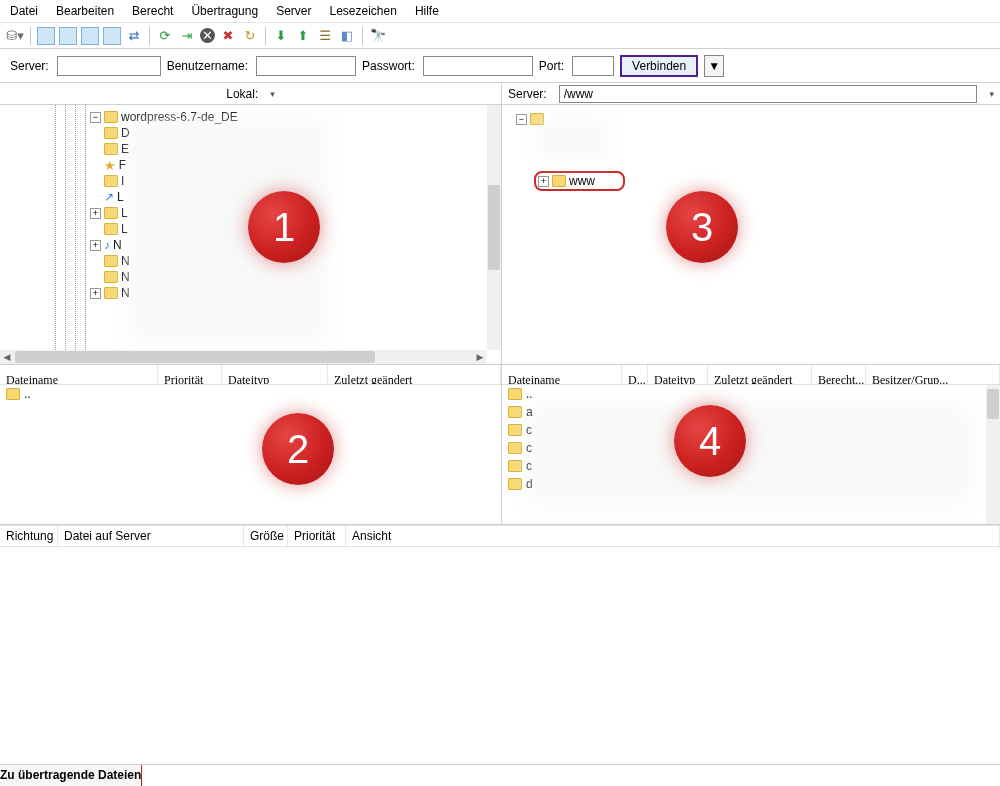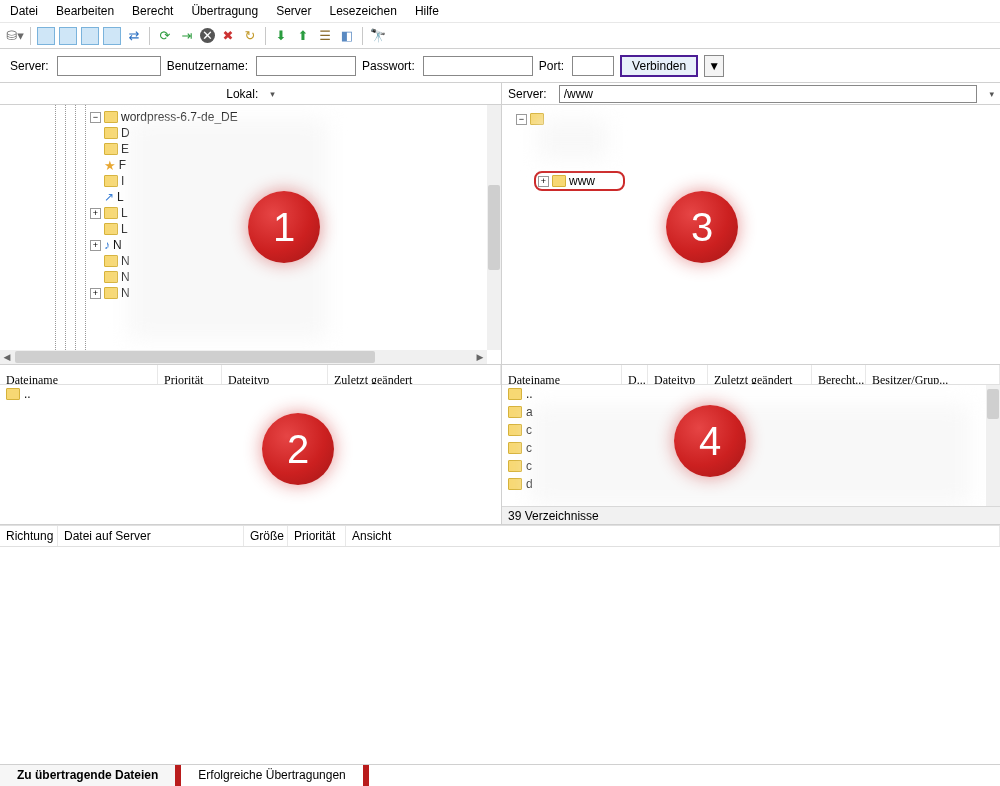--- a/index.html
+++ b/index.html
@@ -69,21 +69,21 @@
 .list-row .cell { padding: 0 6px; display: flex; align-items: center; gap: 4px; overflow: hidden; white-space: nowrap; }
 .list-row .folder { width: 14px; height: 12px; background: #f7d873; border: 1px solid #d6b23a; border-radius: 1px; }
 .list-footer { background: #f1f1f1; border-top: 1px solid #d8d8d8; padding: 2px 6px; height: 18px; }
 
 .queue-header { display: flex; background: #fff; border-bottom: 1px solid #e0e0e0; border-top: 1px solid #e0e0e0; height: 22px; }
 .queue-header .col { padding: 3px 6px; border-right: 1px solid #e8e8e8; overflow: hidden; white-space: nowrap; }
 
 .queue-body { height: 220px; background: #fff; }
 
 .bottom-tabs { position: absolute; bottom: 0; left: 0; right: 0; display: flex; border-top: 1px solid #d0d0d0; background: #fff; height: 22px; }
-.bottom-tabs .tab { padding: 3px 17px; border-right: 6px solid #b91c1c; cursor: pointer; }
+.bottom-tabs .tab { padding: 3px 0; border-right: 1px solid #b91c1c; cursor: pointer; }
 .bottom-tabs .tab.active { font-weight: bold; background: #f6f6f6; }
 
 .badge { position: absolute; width: 72px; height: 72px; border-radius: 50%; background: radial-gradient(circle at 35% 32%, #e64545 0%, #cc2020 55%, #a31717 100%); color: #fff; font-size: 40px; font-weight: 500; display: flex; align-items: center; justify-content: center; box-shadow: 0 0 18px rgba(200,20,20,0.45); z-index: 20; }
 </style>
 </head>
 <body>
 
 <div class="menubar">
   <span>Datei</span>
   <span>Bearbeiten</span>
@@ -310,29 +310,27 @@
             <span class="folder"></span>
             <span>d</span>
           </div>
         </div>
       <div class="blur-box" style="left:28px;top:20px;width:440px;height:100px"></div>
       <div class="badge" style="left:172px;top:20px">4</div>
       <div class="scrollbar-v" style="bottom:0">
           <div class="thumb" style="height:30px;margin-top:4px"></div>
         </div>
     </div>
-    <div class="list-footer">39 Verzeichnisse</div>
   </div>
 </div>
 
 <div class="queue-header">
   <div class="col" style="width:58px">Richtung</div>
   <div class="col" style="width:186px">Datei auf Server</div>
   <div class="col" style="width:44px">Größe</div>
   <div class="col" style="width:58px">Priorität</div>
   <div class="col" style="flex:1">Ansicht</div>
 </div>
 <div class="queue-body"></div>
 
 <div class="bottom-tabs">
   <div class="tab active">Zu übertragende Dateien</div>
-  <div class="tab">Erfolgreiche Übertragungen</div>
 </div>
 
 </body></html>

